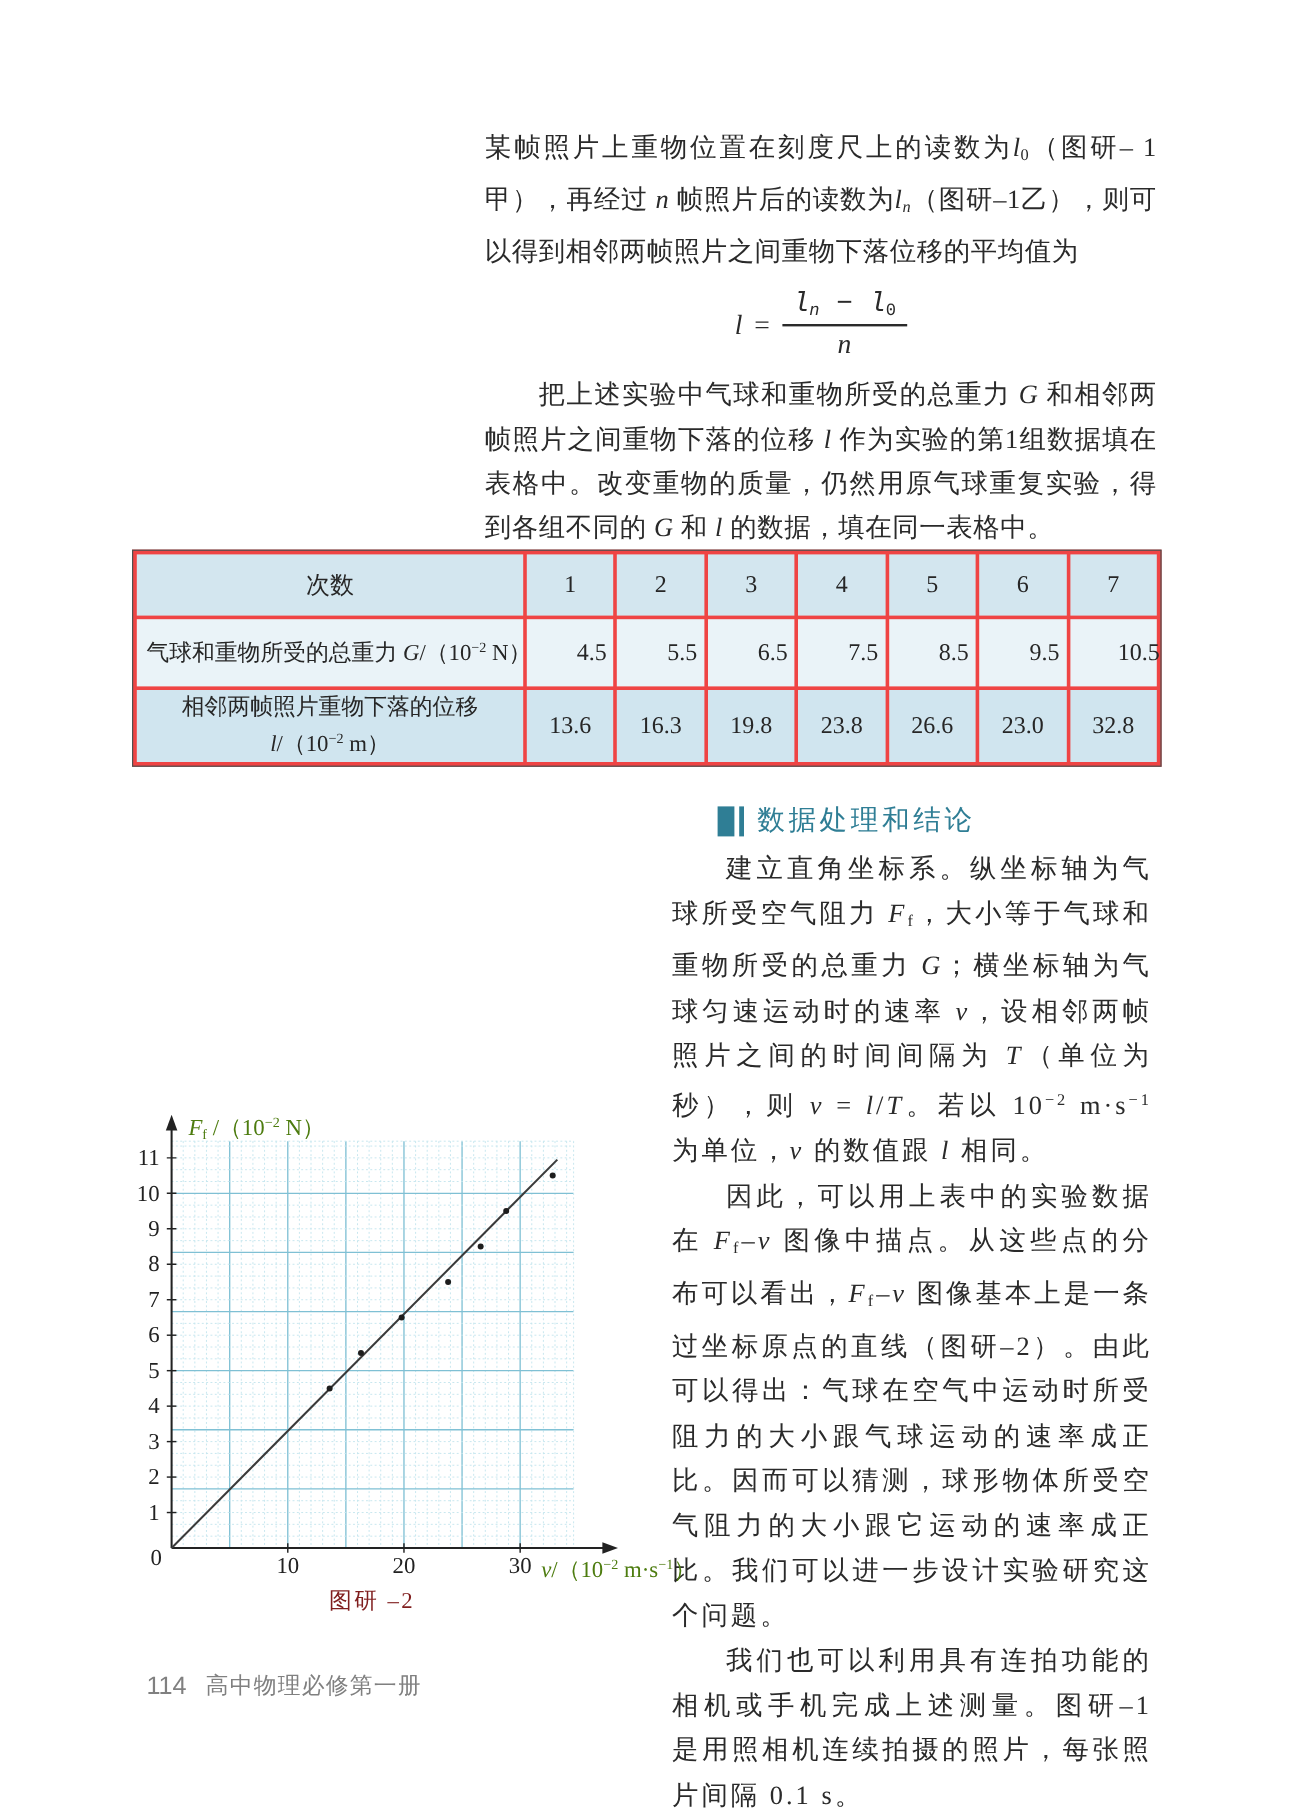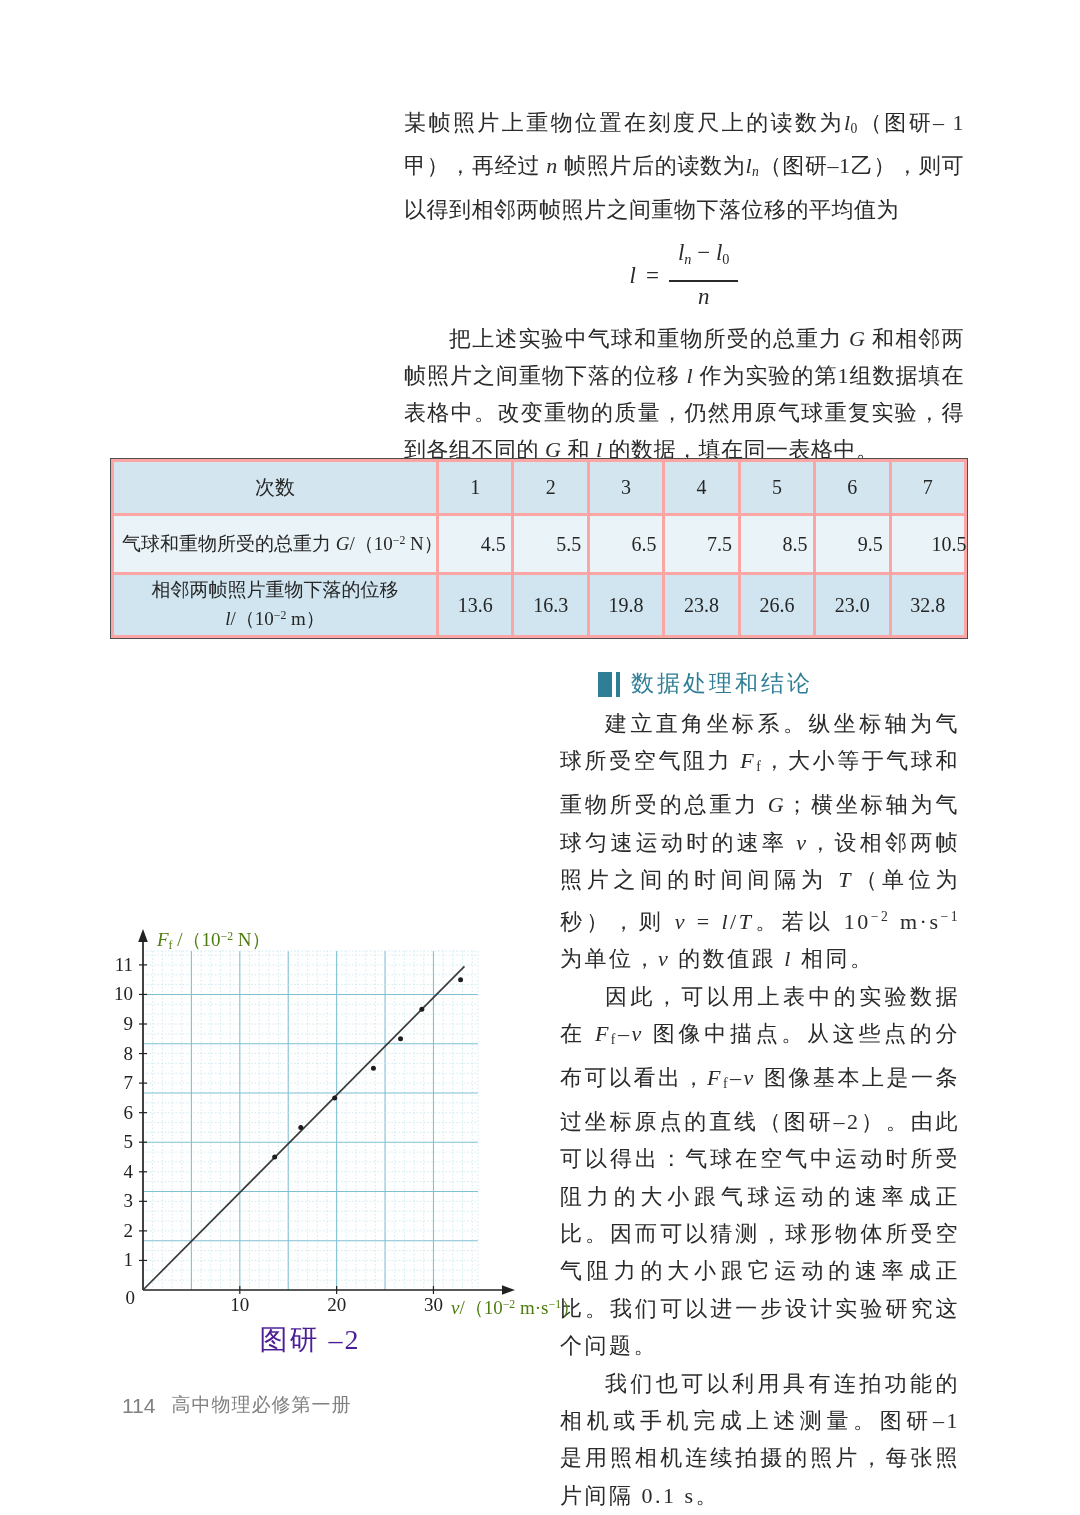--- a/index.html
+++ b/index.html
@@ -10,26 +10,26 @@
   sup{font-size:0.62em;vertical-align:0.55em;}
 
   
   .top-block{position:absolute;left:404px;top:104px;width:560px;font-size:22px;line-height:37px;
              text-align:justify;letter-spacing:0.5px;}
   .top-block p{margin:0;}
   .p-indent{text-indent:45px;}
   .formula{display:flex;justify-content:center;align-items:center;gap:10px;
            margin:13px 0 11px;font-size:23px;letter-spacing:0;}
   .frac{display:inline-flex;flex-direction:column;align-items:center;}
-  .frac .num{padding:0 9px 14px;border-bottom:2px solid #2a2a2a;line-height:1.05;}
+  .frac .num{padding:0 9px 3px;border-bottom:2px solid #2a2a2a;line-height:1.05;font-family:Liberation Mono, monospace;}
   .frac .den{padding-top:3px;line-height:1.05;}
 
   
   .dtable{position:absolute;left:110px;top:458px;width:858px;border-collapse:separate;
-          border-spacing:3px;background:#fca5a5;border:1.5px solid #4f4f4f;table-layout:fixed;}
+          border-spacing:3px;background:#ef4444;border:1.5px solid #4f4f4f;table-layout:fixed;}
   .dtable td{text-align:center;vertical-align:middle;font-size:20px;color:#262626;padding:2px 4px;}
   .dtable .lbl{white-space:nowrap;}
   .tr-head td{background:#d3e6ef;height:47px;}
   .tr-light td{background:#eaf3f8;height:52px;padding-left:40px;}
   .tr-blue td{background:#d0e5ef;height:56px;}
   .tr-light .lbl{font-size:19px;text-align:left;padding-left:8px;}
   .tr-blue .lbl{font-size:19px;line-height:26px;}
   .c-label{width:322px;}
 
   
@@ -43,21 +43,21 @@
   .sec-icon .b2{width:4px;height:25px;background:#2f7e95;}
 
   
   .figure{position:absolute;left:95px;top:922px;width:480px;height:440px;}
   .figure svg{position:absolute;left:0;top:0;}
   svg text{font-family:"Liberation Serif","DejaVu Serif",serif;fill:#222;}
   .axis-label{position:absolute;font-size:19px;color:#4d7c0f;white-space:nowrap;letter-spacing:0;}
   .y-label{left:62px;top:5px;}
   .x-label{left:356px;top:373px;}
   .fig-caption{position:absolute;left:0;top:399px;width:430px;text-align:center;
-               font-size:28px;color:#4c1d95;letter-spacing:2px;}
+               font-size:19px;color:#7f1d1d;letter-spacing:2px;}
 
   
   .footer{position:absolute;left:122px;top:1392px;display:flex;align-items:flex-end;gap:16px;
           color:#808080;}
   .footer .pnum{font-size:21px;font-family:"Liberation Sans","DejaVu Sans",sans-serif;}
   .footer .btitle{font-size:19px;letter-spacing:1px;}
 </style>
 </head>
 <body>
 

